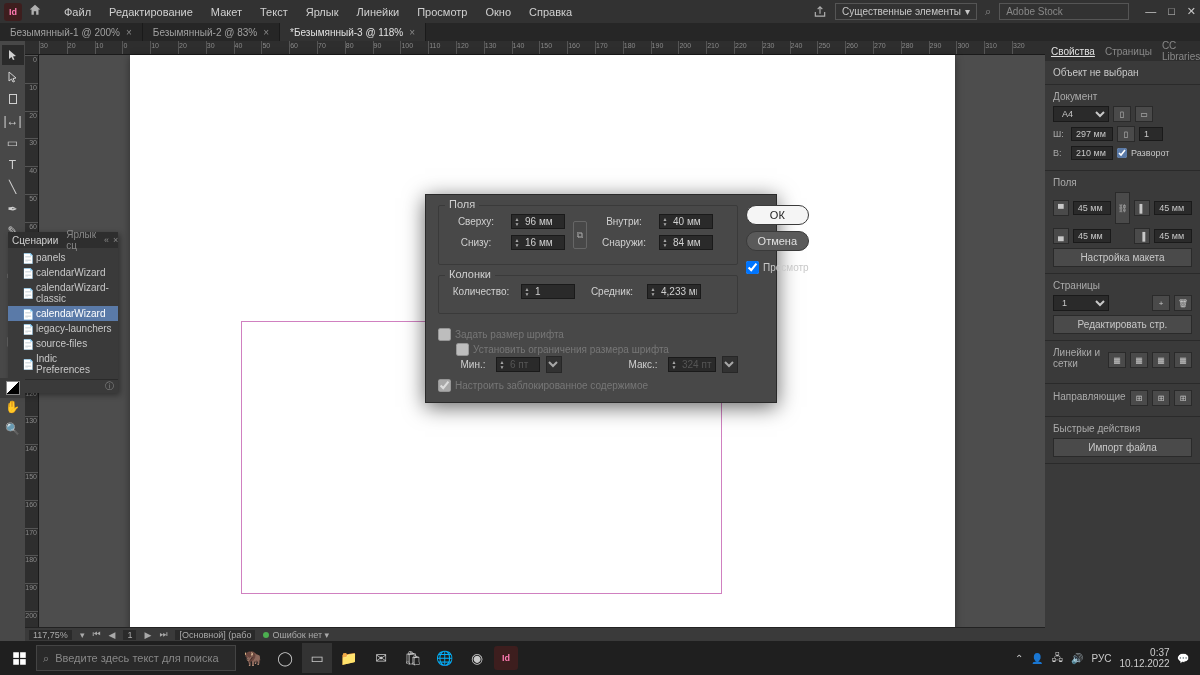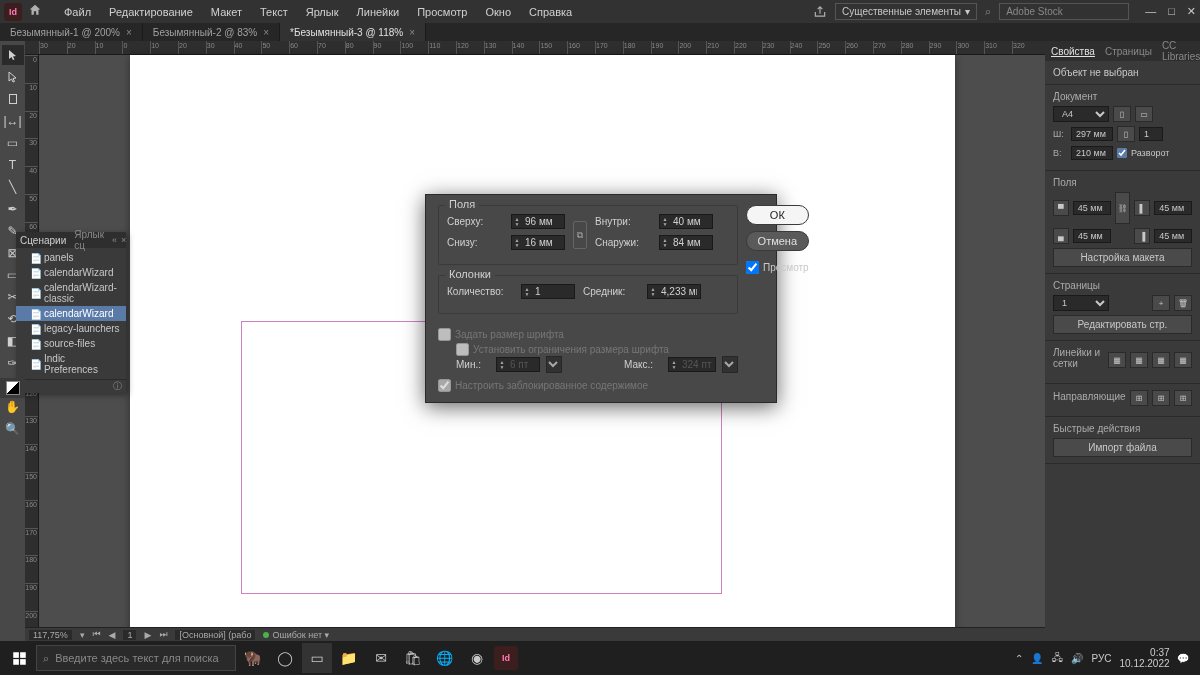--- a/index.html
+++ b/index.html
@@ -32,21 +32,21 @@
 .vert-ruler .lbl { position: absolute; right: 1px; font-size: 7px; }
 
 .canvas-area { flex: 1; background: #4d4d4d; position: relative; overflow: hidden; }
 .horiz-ruler { height: 14px; background: #2e2e2e; border-bottom: 1px solid #1a1a1a; position: relative; font-size: 7px; color: #888; }
 .horiz-ruler .tick { position: absolute; top: 0; bottom: 0; border-right: 1px solid #555; }
 .horiz-ruler .lbl { position: absolute; top: 1px; font-size: 7px; }
 
 .page { position: absolute; background: white; box-shadow: 0 2px 8px rgba(0,0,0,0.4); }
 .margin-box { position: absolute; border: 1px solid #d080c0; }
 
-.scripts-panel { position: absolute; left: 16px; top: 232px; width: 110px; background: #3a3a3a; box-shadow: 2px 2px 6px rgba(0,0,0,0.4); z-index: 5; }
+.scripts-panel { position: absolute; left: 8px; top: 232px; width: 110px; background: #3a3a3a; box-shadow: 2px 2px 6px rgba(0,0,0,0.4); z-index: 5; }
 .scripts-panel .tabs { height: 16px; background: #2e2e2e; display: flex; align-items: center; padding: 0 4px; font-size: 10px; gap: 8px; }
 .scripts-panel .tabs .pt { color: #d0d0d0; }
 .scripts-panel .tabs .pt.dim { color: #888; }
 .scripts-panel .tabs .px { margin-left: auto; color: #888; font-size: 9px; display: flex; gap: 4px; }
 .scripts-panel .list { padding: 2px 0; }
 .scripts-panel .item { padding: 2px 6px 2px 14px; font-size: 10px; color: #c8c8c8; display: flex; align-items: center; gap: 4px; }
 .scripts-panel .item.sel { background: #5a7aa8; color: #fff; }
 .scripts-panel .item .icn { width: 10px; height: 10px; display: inline-block; }
 .scripts-panel .footer { height: 14px; border-top: 1px solid #2a2a2a; display: flex; justify-content: flex-end; padding: 0 4px; align-items: center; }
 
@@ -72,21 +72,21 @@
 
 .dialog { position: absolute; left: 425px; top: 194px; width: 352px; background: #484848; box-shadow: 0 4px 20px rgba(0,0,0,0.6); z-index: 100; border: 1px solid #2a2a2a; }
 .dialog .titlebar { height: 20px; background: #e8e8e8; color: #333; display: flex; align-items: center; padding: 0 8px; font-size: 11px; }
 .dialog .body { padding: 10px 12px; display: flex; gap: 8px; }
 .dialog .left-col { flex: 1; }
 .dialog .right-col { width: 64px; display: flex; flex-direction: column; gap: 6px; }
 .dialog .group-title { font-size: 11px; color: #d0d0d0; margin-bottom: 6px; }
 .dialog .group { border: 1px solid #3a3a3a; border-radius: 2px; padding: 8px; margin-bottom: 10px; position: relative; }
 .dialog .group .group-title { position: absolute; top: -8px; left: 6px; background: #484848; padding: 0 4px; }
 .dialog .form-row { display: flex; align-items: center; gap: 6px; margin-bottom: 6px; }
-.dialog .form-lbl { width: 58px; text-align: left; font-size: 10px; color: #d0d0d0; }
+.dialog .form-lbl { width: 58px; text-align: center; font-size: 10px; color: #d0d0d0; }
 .dialog .spinner { display: flex; align-items: center; background: #2a2a2a; border: 1px solid #1a1a1a; }
 .dialog .spinner .arrows { width: 10px; display: flex; flex-direction: column; font-size: 5px; color: #aaa; text-align: center; line-height: 5px; padding: 1px 0; }
 .dialog .spinner input { background: #2a2a2a; border: none; color: #d0d0d0; font-size: 10px; padding: 1px 3px; width: 42px; outline: none; }
 .dialog .link-icon { width: 14px; height: 28px; border: 1px solid #666; border-radius: 2px; display: flex; align-items: center; justify-content: center; font-size: 9px; color: #aaa; }
 .dialog .btn { background: #5a5a5a; border: 1px solid #3a3a3a; border-radius: 10px; padding: 3px 0; text-align: center; font-size: 11px; color: #e0e0e0; cursor: pointer; }
 .dialog .btn.primary { background: #f5f5f5; color: #222; }
 .dialog .check-row { display: flex; align-items: center; gap: 4px; font-size: 10px; margin-top: 2px; }
 .dialog .disabled { color: #777; }
 .dialog .disabled input { color: #555; }
 .dialog select { background: #2a2a2a; border: 1px solid #1a1a1a; color: #d0d0d0; font-size: 10px; padding: 1px 2px; }

